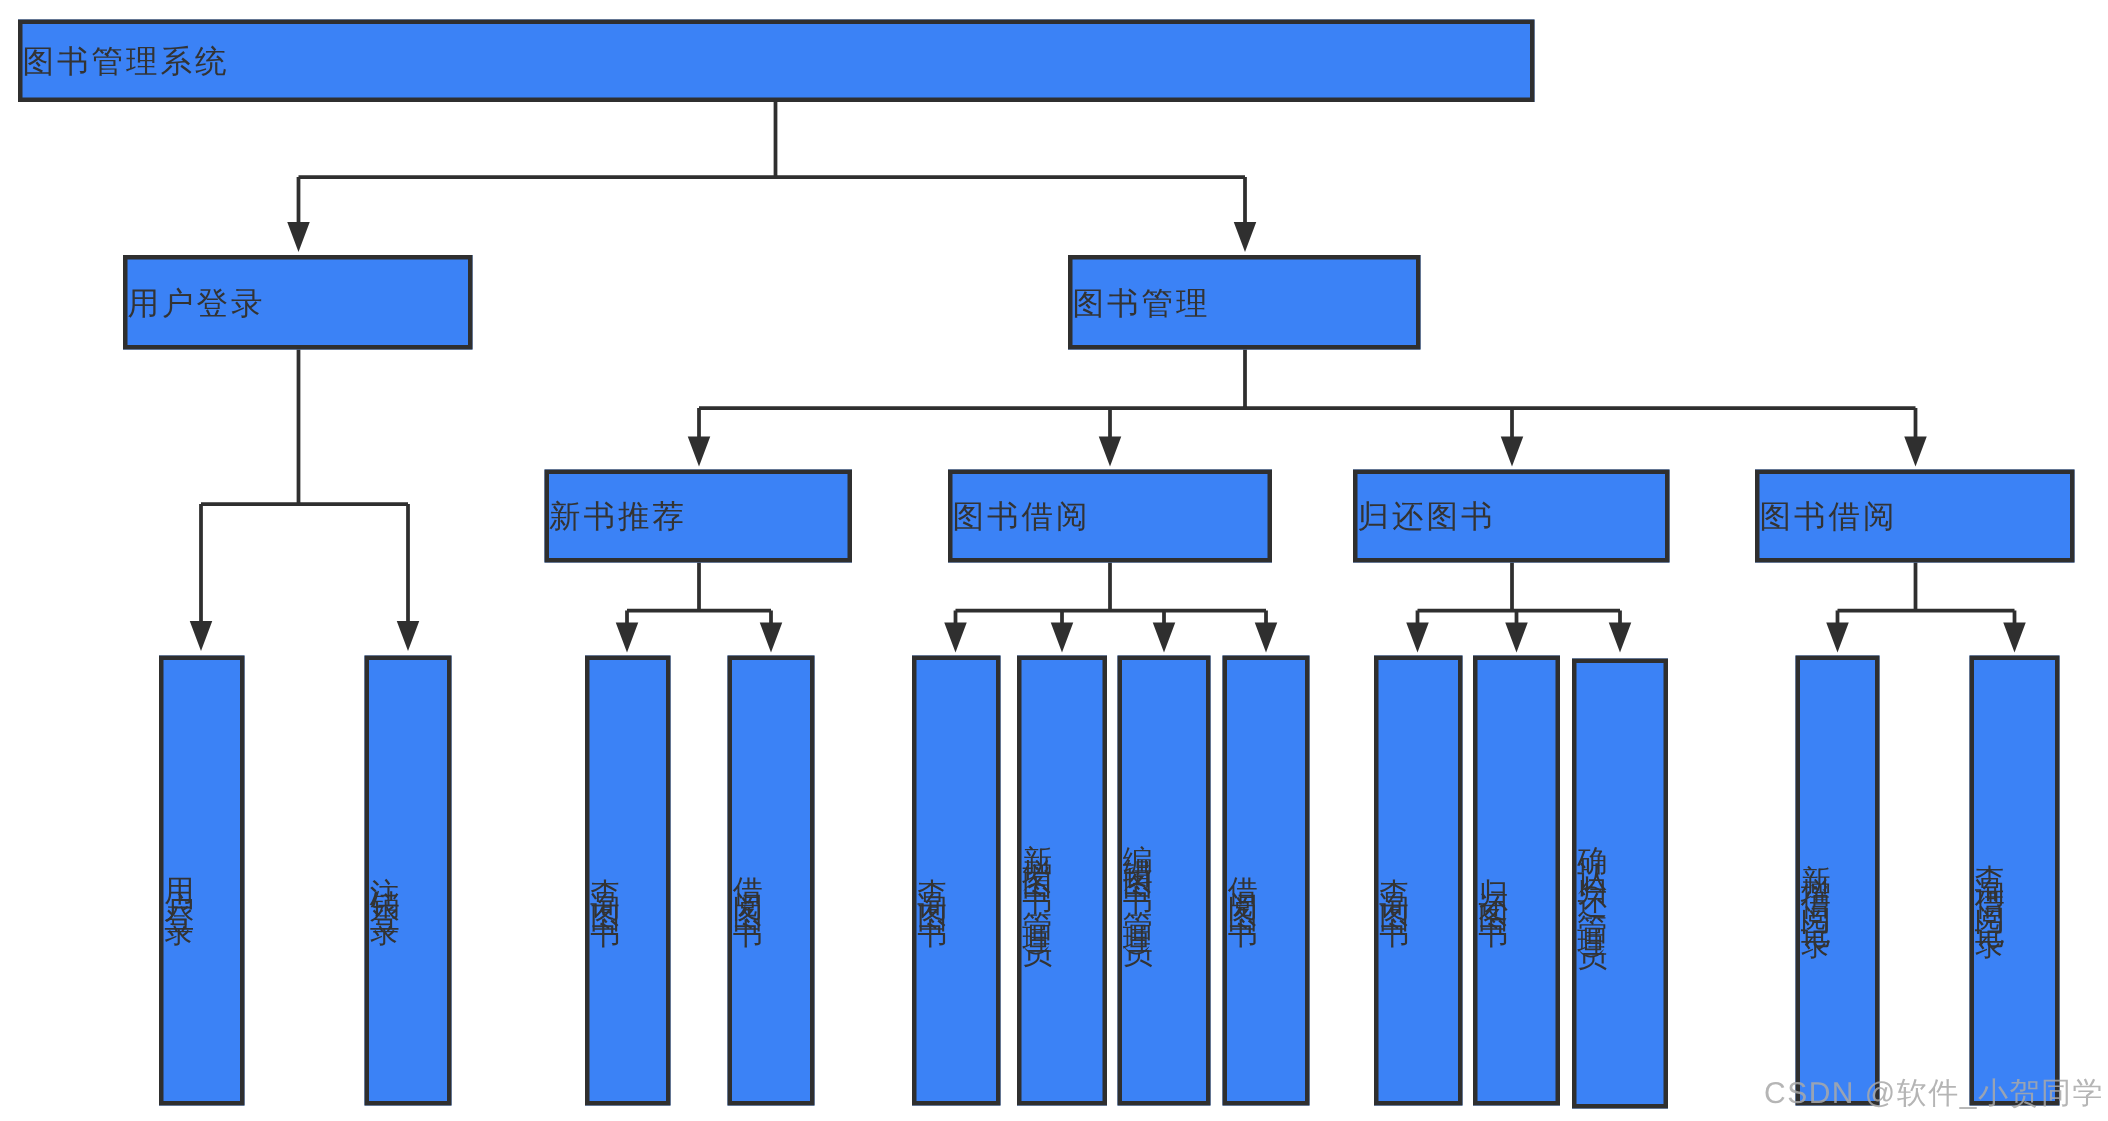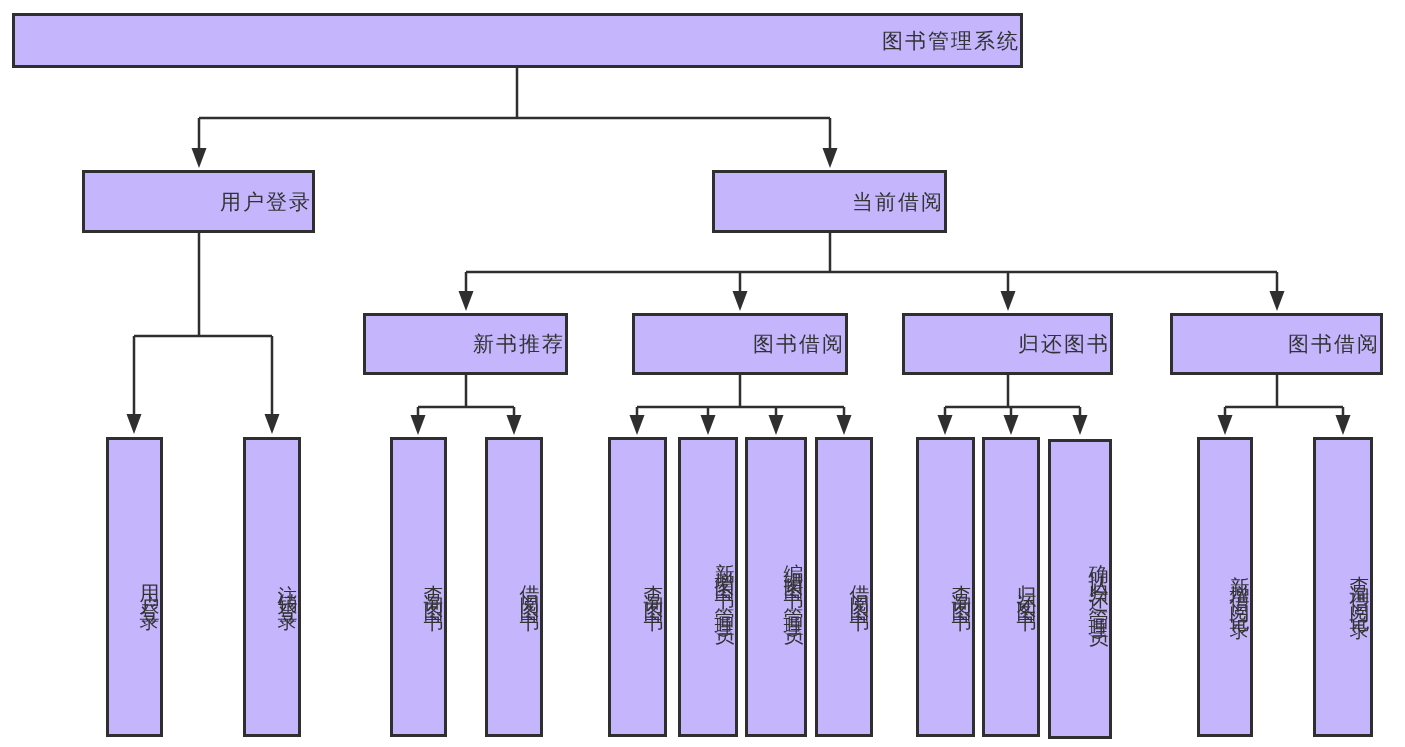--- a/index.html
+++ b/index.html
@@ -14,24 +14,24 @@
   }
   svg.connectors {
     position: absolute;
     left: 0; top: 0;
     width: 1405px; height: 747px;
   }
   .node {
     position: absolute;
     box-sizing: border-box;
     border: 3px solid #2f2f2f;
-    background: #c4b5fd;
+    background: #3b82f6;
     display: flex;
     align-items: center;
-    justify-content: flex-end;
+    justify-content: flex-start;
   }
   .hlabel {
     font-size: 21px;
     letter-spacing: 2px;
     white-space: nowrap;
   }
   .vlabel {
     writing-mode: vertical-rl;
     text-orientation: mixed;
     font-size: 20px;
@@ -98,21 +98,21 @@
   </svg>
 
   <div class="node" style="left:12px; top:13px; width:1011px; height:55px;">
     <span class="hlabel">图书管理系统</span>
   </div>
 
   <div class="node" style="left:82px; top:170px; width:233px; height:63px;">
     <span class="hlabel">用户登录</span>
   </div>
   <div class="node" style="left:712px; top:170px; width:235px; height:63px;">
-    <span class="hlabel">当前借阅</span>
+    <span class="hlabel">图书管理</span>
   </div>
 
   <div class="node" style="left:363px; top:313px; width:205px; height:62px;">
     <span class="hlabel">新书推荐</span>
   </div>
   <div class="node" style="left:632px; top:313px; width:216px; height:62px;">
     <span class="hlabel">图书借阅</span>
   </div>
   <div class="node" style="left:902px; top:313px; width:211px; height:62px;">
     <span class="hlabel">归还图书</span>
@@ -158,14 +158,15 @@
     <span class="vlabel">确认归还（管理员）</span>
   </div>
 
   <div class="node" style="left:1197px; top:437px; width:56px; height:300px;">
     <span class="vlabel">新增借阅记录</span>
   </div>
   <div class="node" style="left:1313px; top:437px; width:60px; height:300px;">
     <span class="vlabel">查询借阅记录</span>
   </div>
 
+  <div class="watermark">CSDN @软件_小贺同学</div>
 
 </div>
 
 </body></html>

